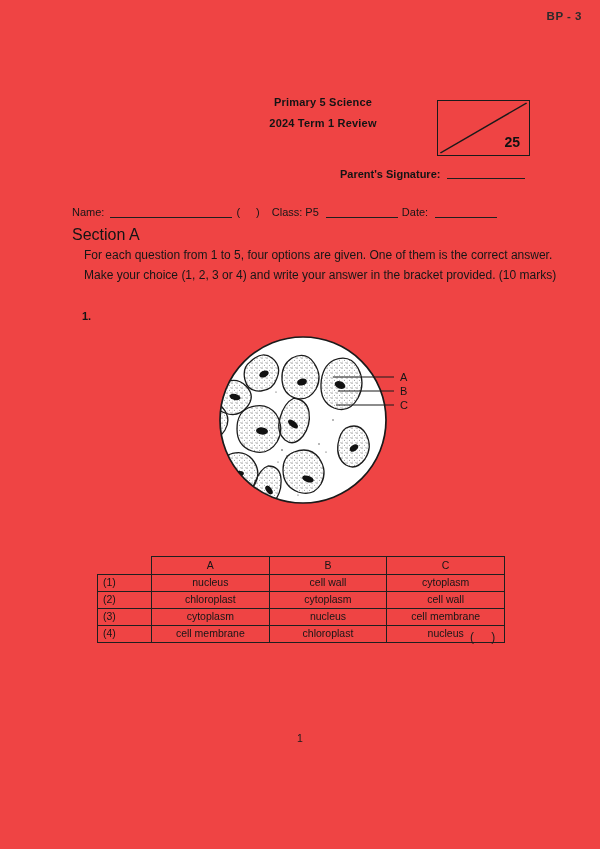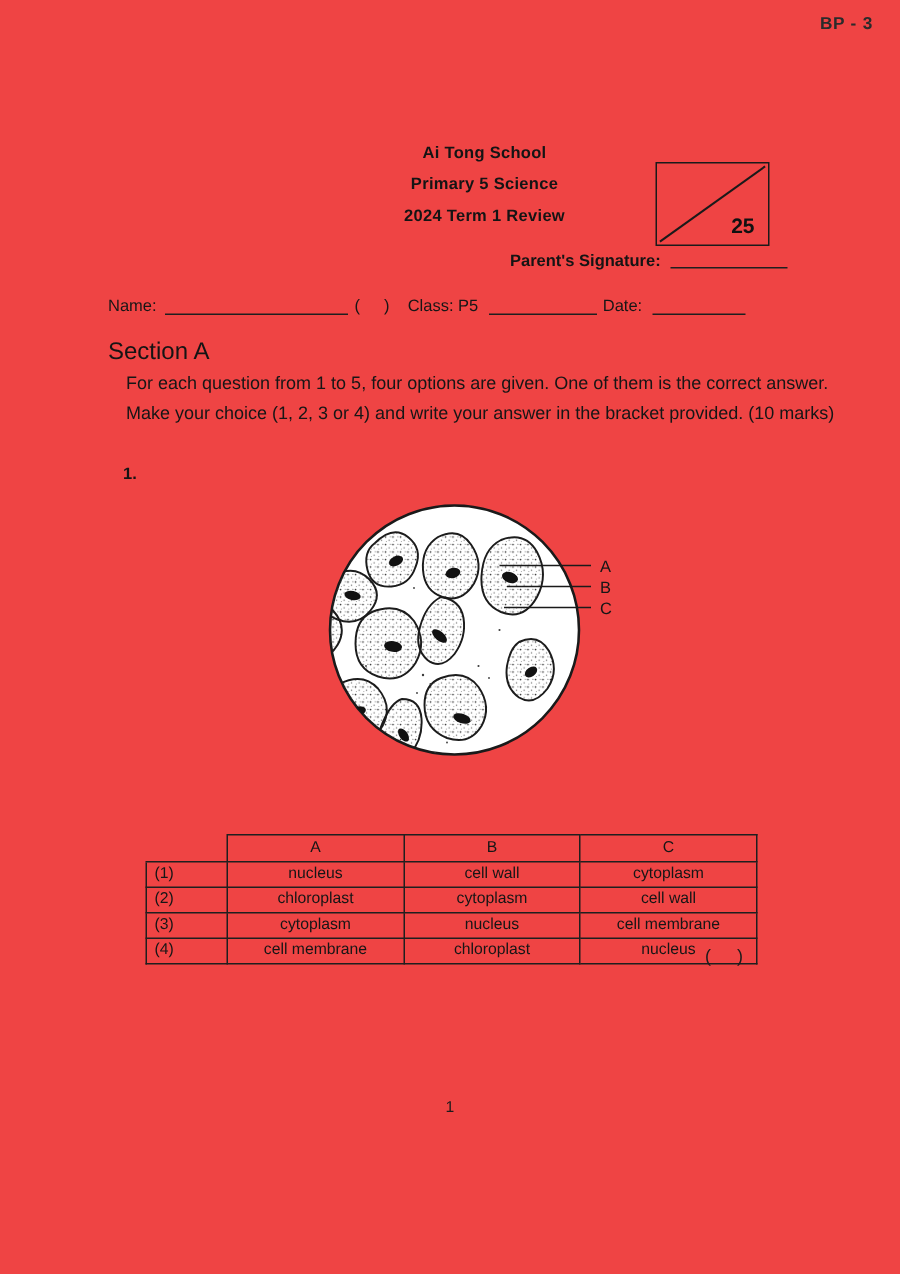--- a/index.html
+++ b/index.html
@@ -45,22 +45,22 @@
     font-weight: bold;
     color: #141414;
     margin-bottom: 9px;
     letter-spacing: 0.2px;
   }
 
   
   .marks-box {
     position: absolute;
     left: 437px;
-    top: 108px;
-    width: 76px;
+    top: 100px;
+    width: 93px;
     height: 56px;
     border: 1.6px solid #1a1a1a;
     box-sizing: border-box;
   }
   .marks-box svg {
     position: absolute;
     left: 0; top: 0;
     width: 100%; height: 100%;
   }
   .marks-value {
@@ -201,21 +201,20 @@
   }
 </style>
 </head>
 <body>
 
 <div class="page">
 
   <div class="bp-code">BP - 3</div>
 
   <div class="header-block">
-    <div class="header-line">Ai Tong School</div>
     <div class="header-line">Primary 5 Science</div>
     <div class="header-line">2024 Term 1 Review</div>
   </div>
 
   <div class="marks-box">
     <svg viewBox="0 0 76 56" preserveAspectRatio="none">
       <line x1="2" y1="54" x2="74" y2="2" stroke="#1a1a1a" stroke-width="1.4"></line>
     </svg>
     <div class="marks-value">25</div>
   </div>
@@ -223,21 +222,21 @@
   <div class="sig-row">
     <span>Parent's Signature:</span>
     <span class="rule" style="width:78px; margin-left:7px;"></span>
   </div>
 
   <div class="name-row">
     <span class="lbl">Name:</span>
     <span class="rule" style="width:122px; margin-left:6px;"></span>
     <span class="lbl" style="margin-left:4px;">(</span>
     <span class="lbl" style="margin-left:16px;">)</span>
-    <span class="lbl" style="margin-left:12px;">Class: P5</span>
+    <span class="lbl" style="margin-left:12px;margin-top:8px;">Class: P5</span>
     <span class="rule" style="width:72px; margin-left:7px;"></span>
     <span class="lbl" style="margin-left:4px;">Date:</span>
     <span class="rule" style="width:62px; margin-left:7px;"></span>
   </div>
 
   <div class="section-title">Section A</div>
   <div class="instr l1">For each question from 1 to 5, four options are given. One of them is the correct answer.</div>
   <div class="instr l2">Make your choice (1, 2, 3 or 4) and write your answer in the bracket provided. (10 marks)</div>
 
   <div class="q-num">1.</div>

